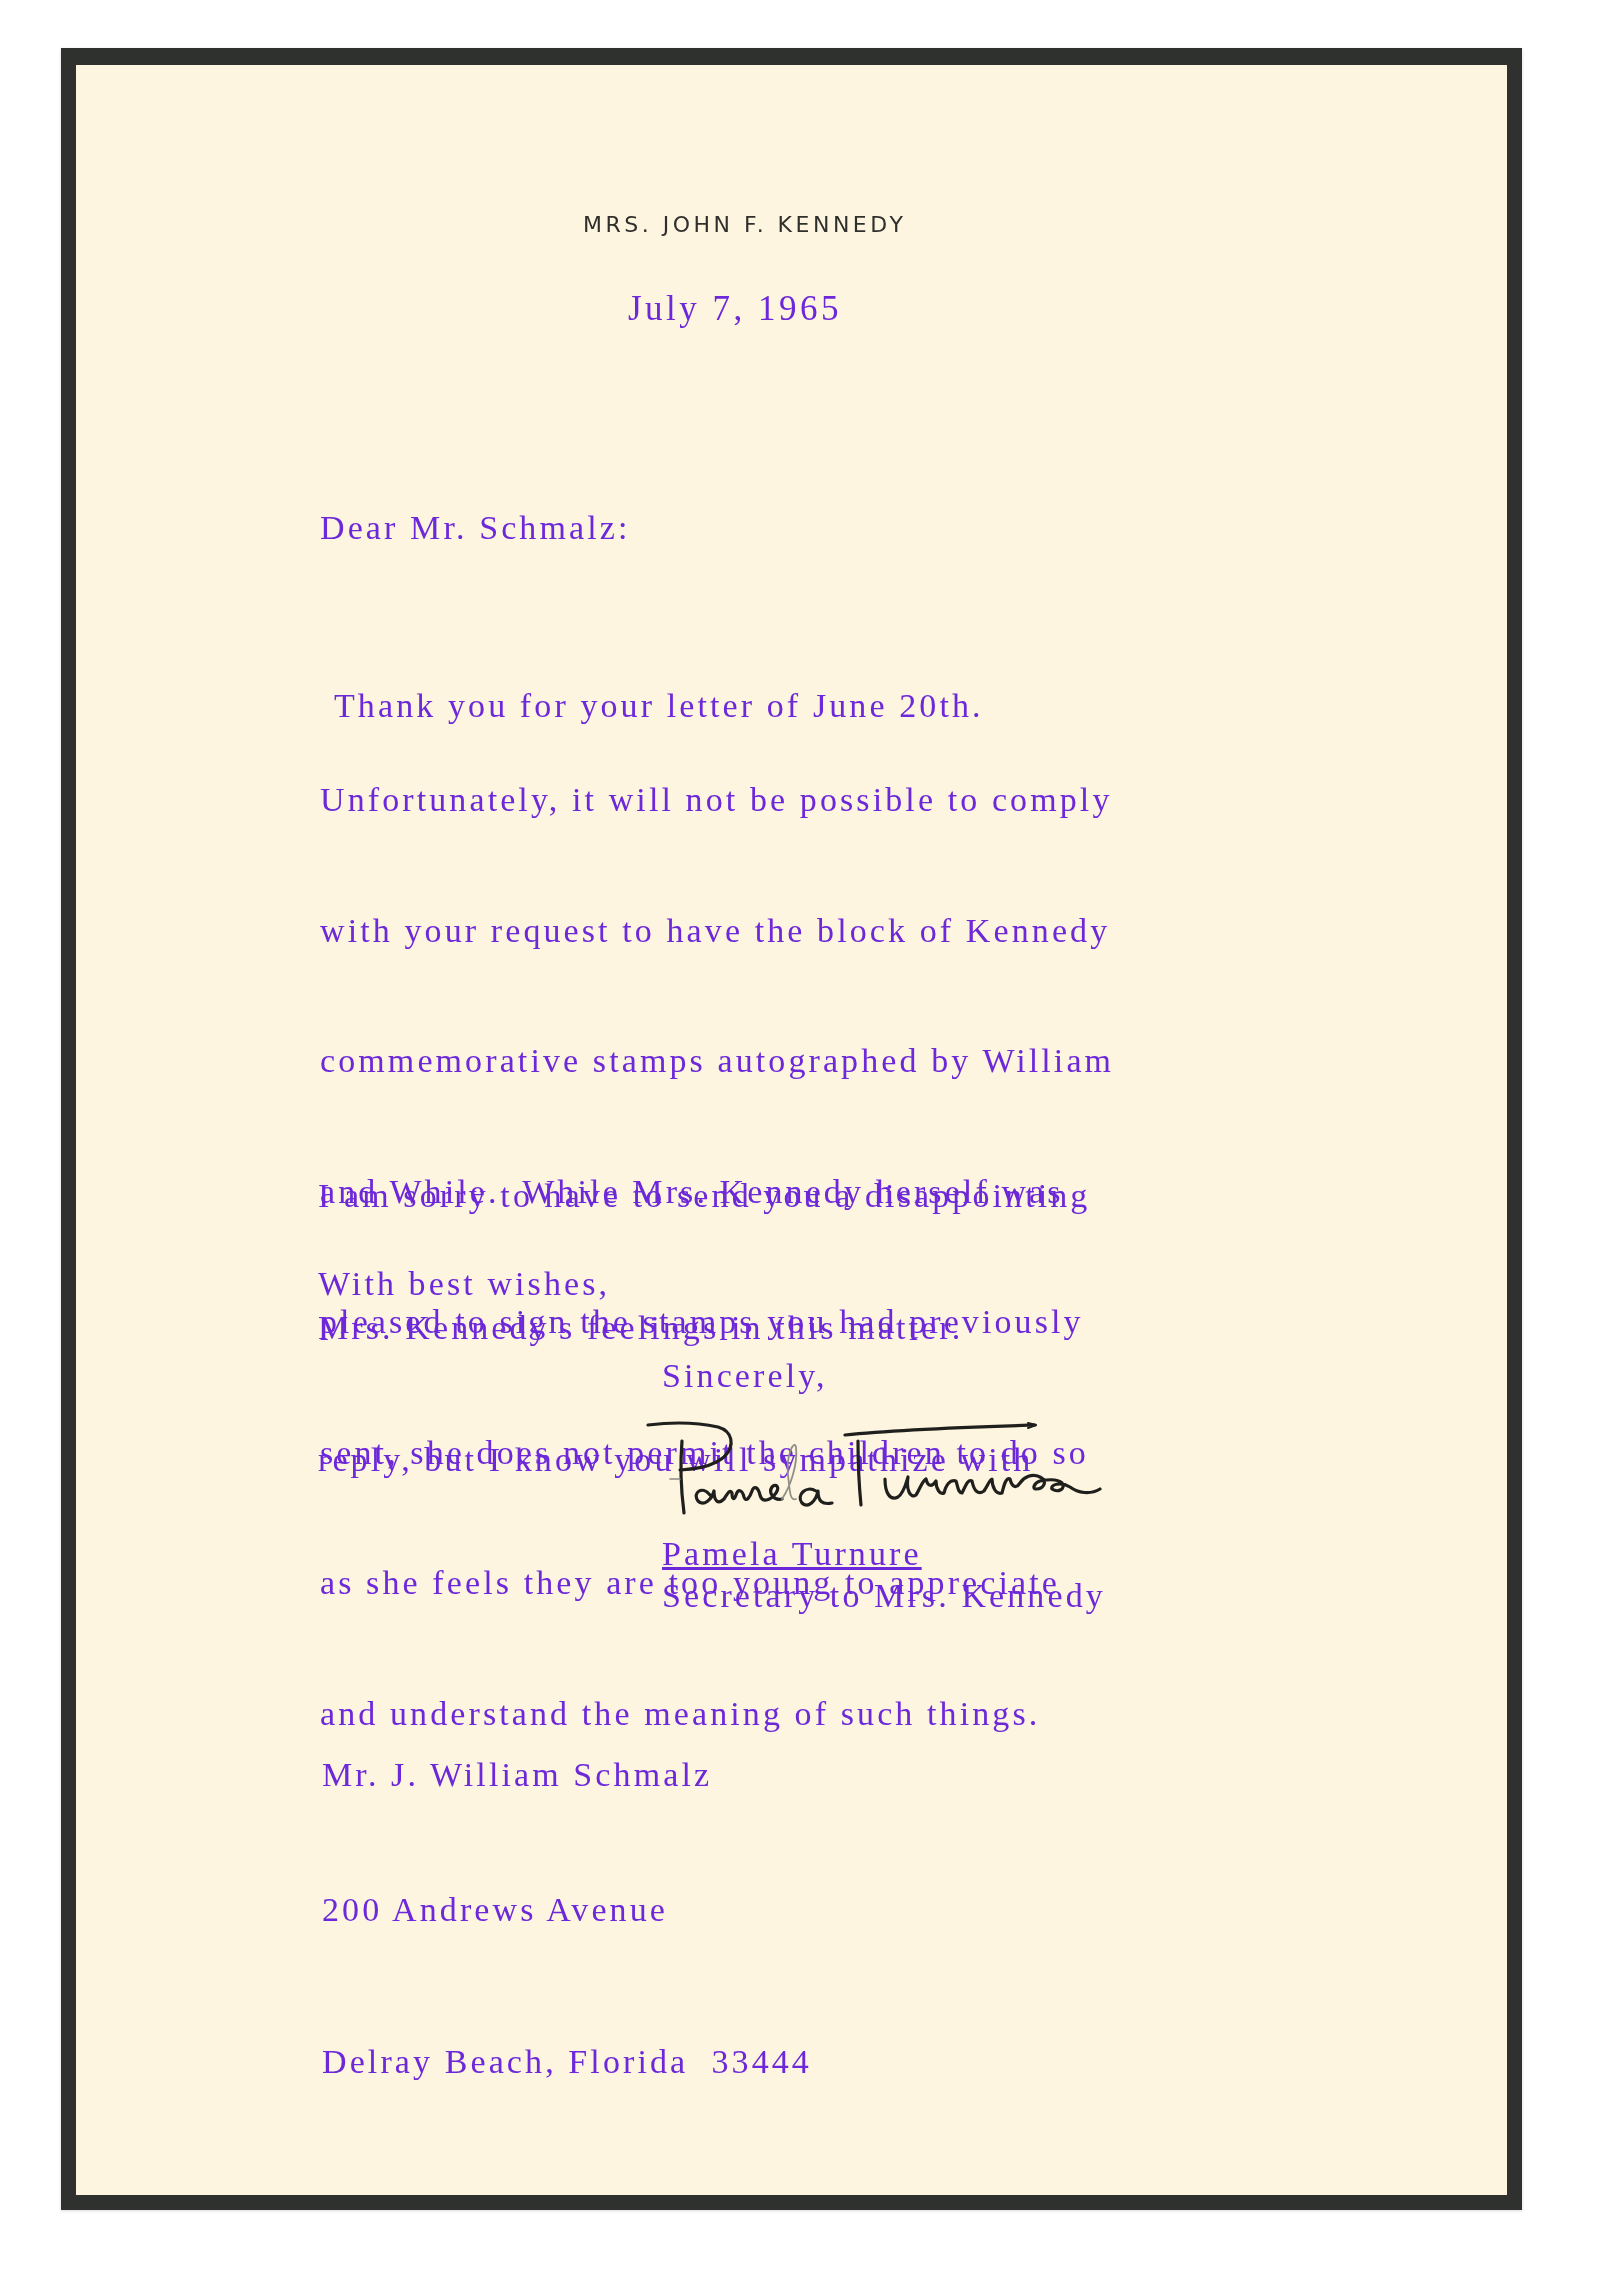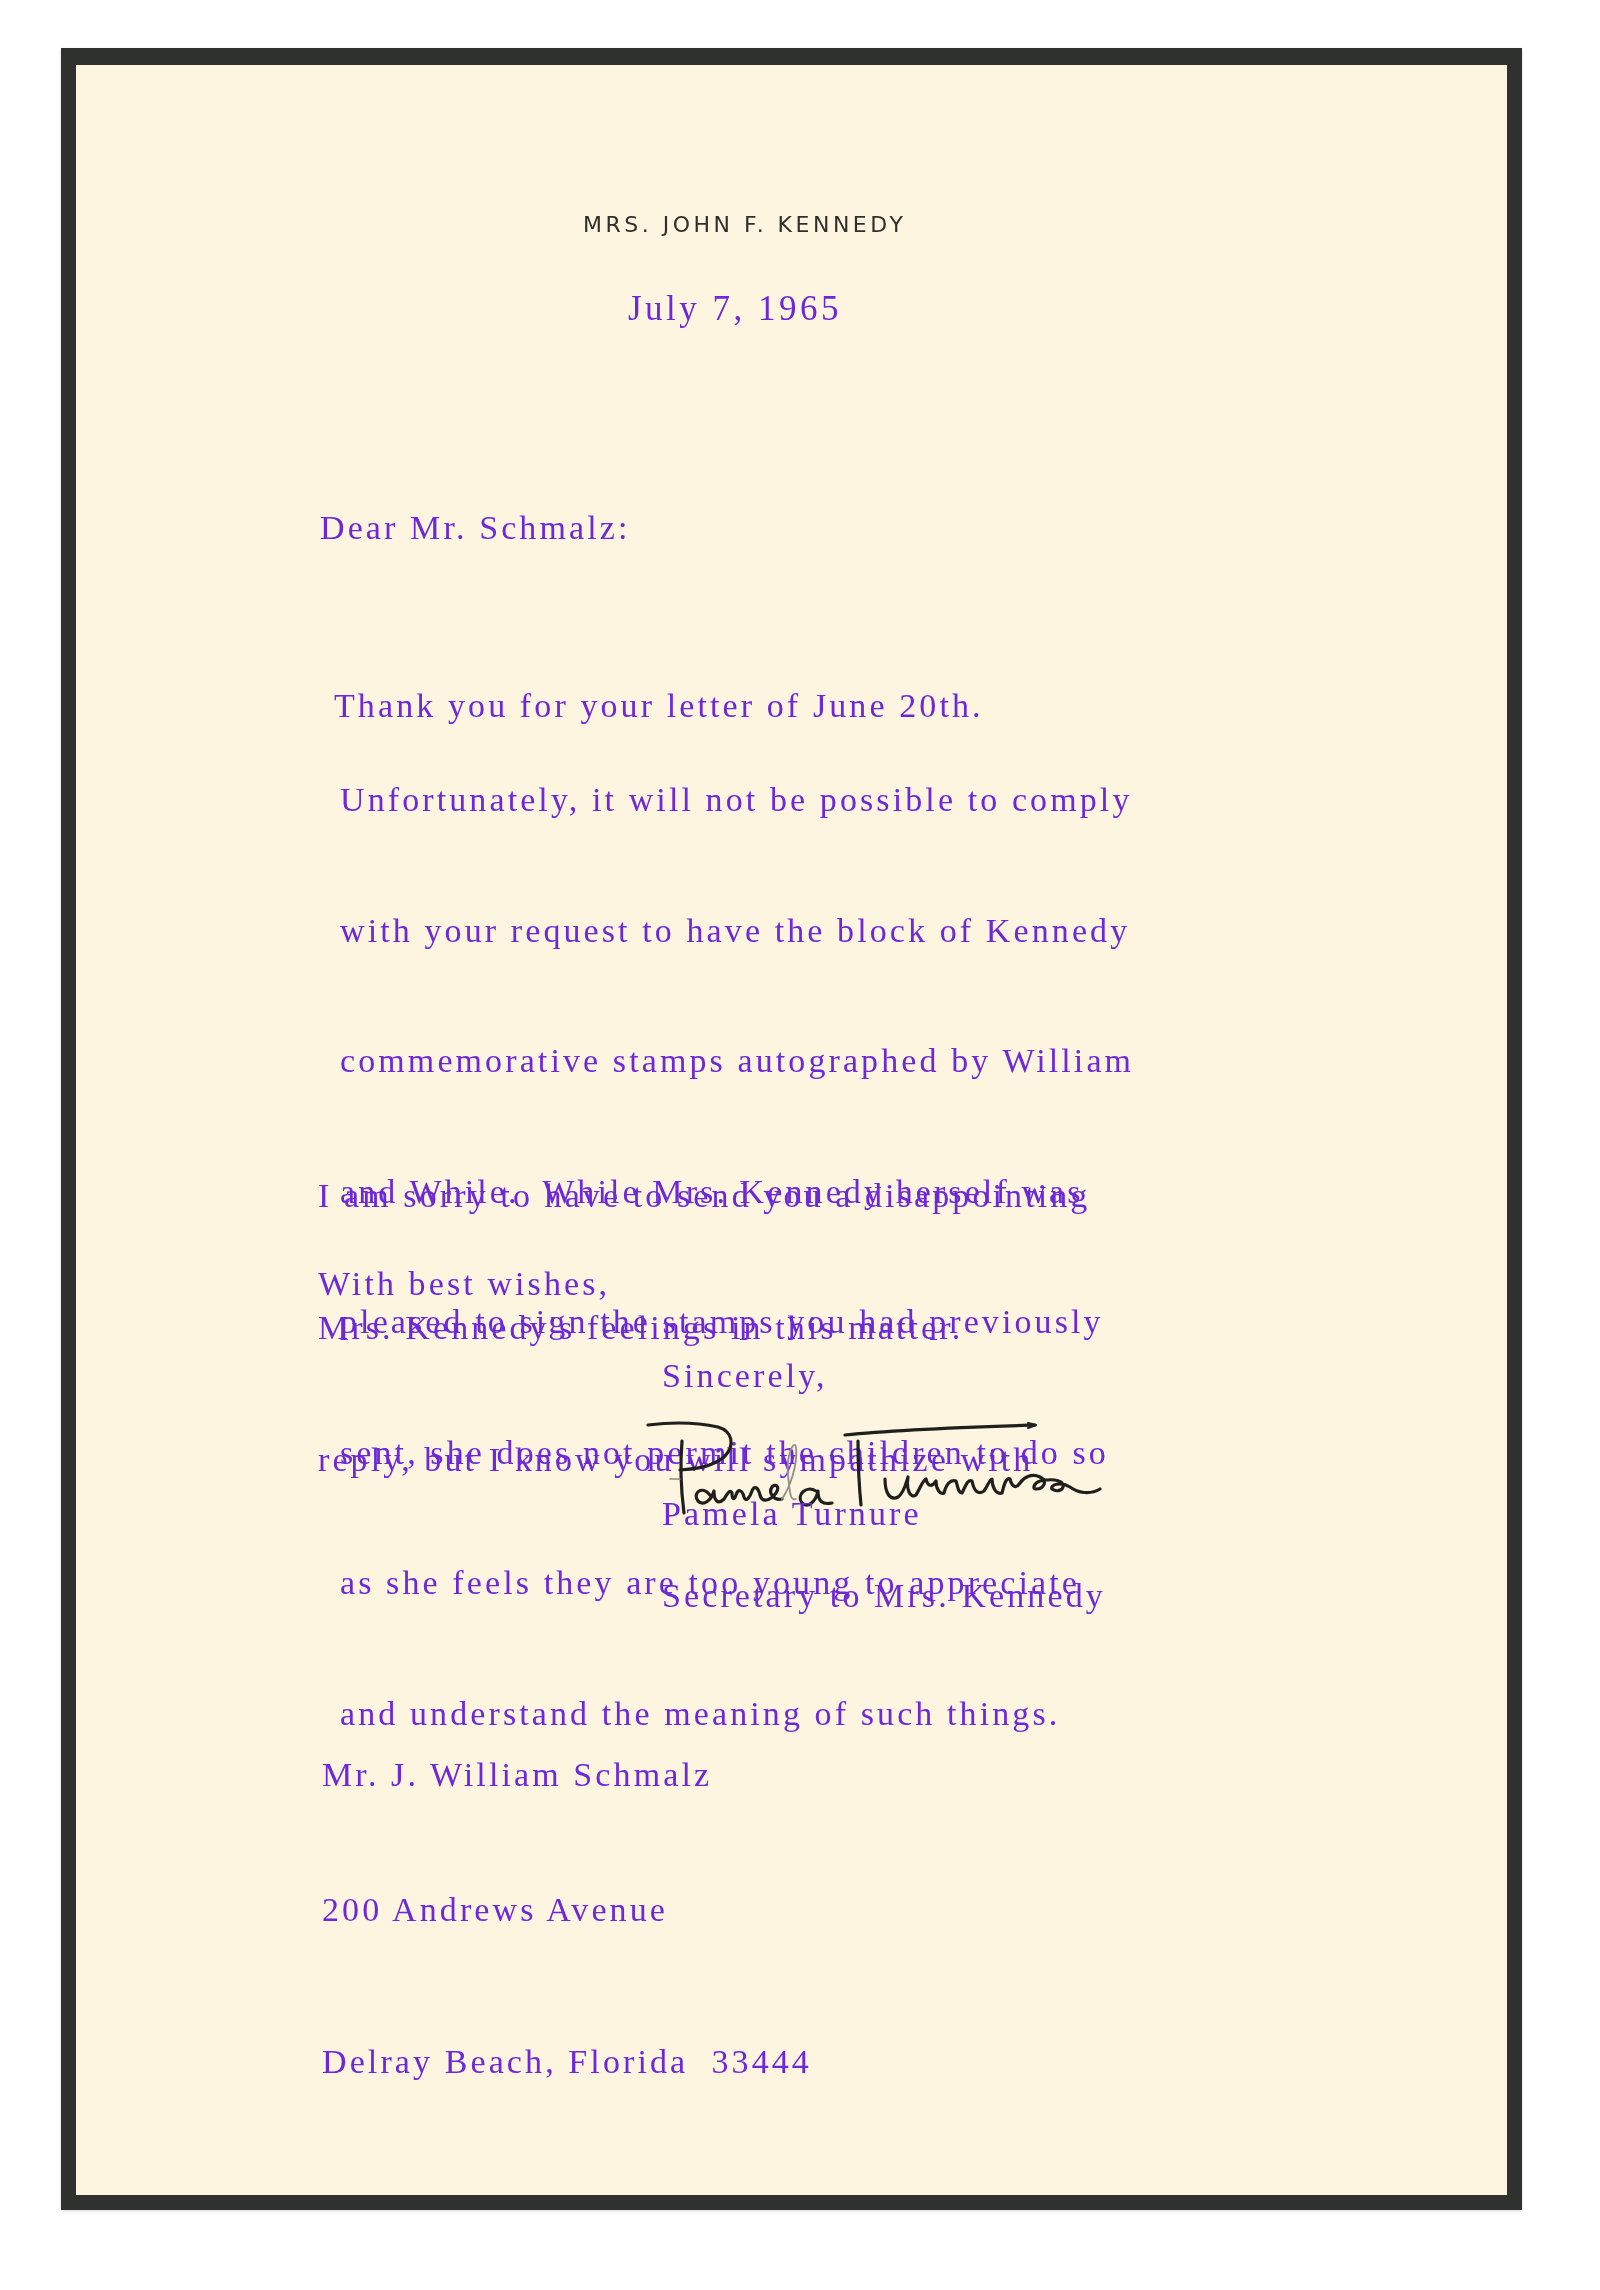--- a/index.html
+++ b/index.html
@@ -40,21 +40,21 @@
 <div class="letterhead" style="left:583px; top:212px;">Mrs. John F. Kennedy</div>
 
 <div class="t" style="left:628px; top:287px; font-size:35px; letter-spacing:3.5px;">July 7, 1965</div>
 
 <div class="t" style="left:320px; top:506px;">Dear Mr. Schmalz:</div>
 
 <div class="para t" style="left:322px; top:596px;margin-left:12px;">
   <span class="line">Thank you for your letter of June 20th.</span>
 </div>
 
-<div class="para t" style="left:320px; top:691px; line-height:43.5px;margin-left:20px;">
+<div class="para t" style="left:320px; top:691px; line-height:43.5px;">
   <span class="line" style="height:43.5px;">Unfortunately, it will not be possible to comply</span>
   <span class="line" style="height:43.5px;">with your request to have the block of Kennedy</span>
   <span class="line" style="height:43.5px;">commemorative stamps autographed by William</span>
   <span class="line" style="height:43.5px;">and While.  While Mrs. Kennedy herself was</span>
   <span class="line" style="height:43.5px;">pleased to sign the stamps you had previously</span>
   <span class="line" style="height:43.5px;">sent, she does not permit the children to do so</span>
   <span class="line" style="height:43.5px;">as she feels they are too young to appreciate</span>
   <span class="line" style="height:43.5px;">and understand the meaning of such things.</span>
 </div>
 
@@ -92,20 +92,20 @@
 
   <path d="M245 64 C 245 78, 250 86, 258 82 C 264 78, 266 68, 268 62 C 266 74, 270 84, 276 80
            C 280 74, 282 66, 286 64 C 288 72, 292 72, 296 66 C 296 74, 300 80, 304 78
            C 306 70, 310 64, 316 66 C 318 72, 318 78, 322 78 C 326 70, 328 64, 332 66
            C 334 76, 338 80, 344 76 C 348 70, 350 64, 352 64 C 352 72, 356 80, 362 78
            C 364 70, 366 62, 370 64 C 372 72, 376 74, 380 68 C 384 62, 392 58, 400 62
            C 408 66, 404 74, 396 74 C 392 74, 394 68, 400 66 C 410 64, 418 64, 422 68
            C 426 74, 418 78, 412 74 C 410 70, 420 66, 430 72 C 438 78, 450 80, 460 74"></path>
 </svg>
 
-<div class="t" style="left:662px; top:1492px;">Pamela Turnure</div>
+<div class="t" style="left:662px; top:1532px;text-decoration:underline;">Pamela Turnure</div>
 <div class="t" style="left:662px; top:1574px;">Secretary to Mrs. Kennedy</div>
 
 <div class="para t" style="left:322px; top:1662px; line-height:45px;">
   <span class="line" style="height:45px;">Mr. J. William Schmalz</span>
   <span class="line" style="height:45px;">200 Andrews Avenue</span>
   <span class="line" style="height:45px;margin-top:17px;">Delray Beach, Florida  33444</span>
 </div>
 
 </body></html>

